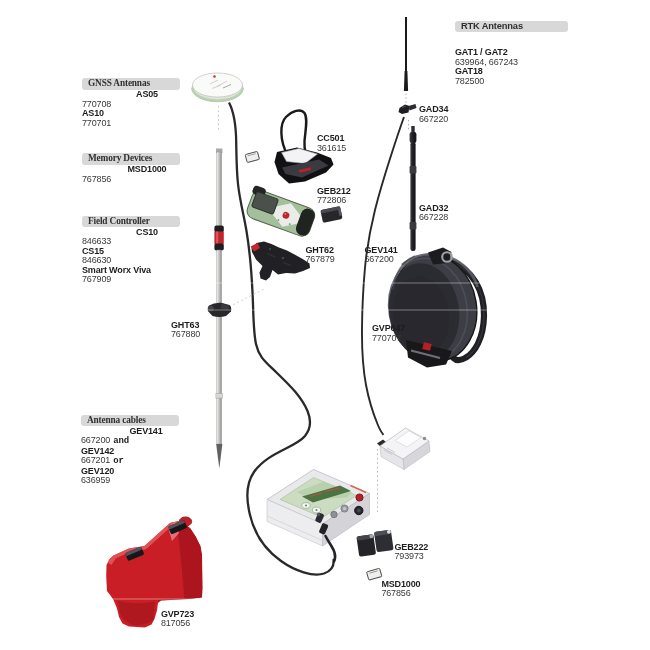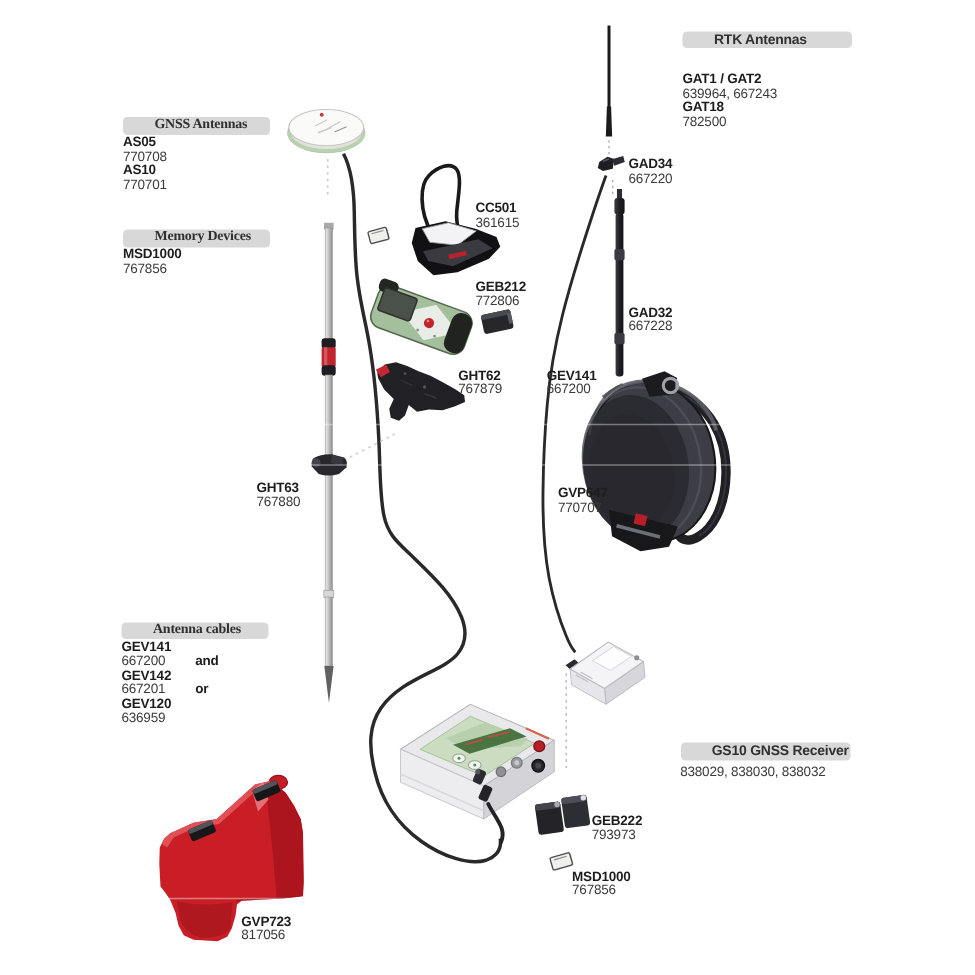--- a/index.html
+++ b/index.html
@@ -1,28 +1,28 @@
 <!DOCTYPE html>
 <html><head>
 <meta charset="utf-8">
 <style>
   html,body{margin:0;padding:0;background:#ffffff;}
   #stage{position:relative;width:650px;height:650px;background:#ffffff;overflow:hidden;
          font-family:"Liberation Sans","DejaVu Sans",sans-serif;}
   #art{position:absolute;left:0;top:0;}
   .sec{position:absolute;width:130px;}
-  .bar{height:11.5px;background:#d8d8d8;border-radius:3px;padding-left:21px;
+  .bar{height:11.5px;background:#d8d8d8;border-radius:3px;padding-left:6px;
        font-size:9.3px;font-weight:bold;color:#303030;line-height:11.8px;letter-spacing:-0.15px;box-sizing:border-box;}
   .bar-w98{width:98px;font-family:Liberation Serif, serif;}
   .bar-w113{width:113px;}
   .ln{font-size:9px;line-height:9.5px;color:#3a3a3a;letter-spacing:-0.15px;white-space:nowrap;}
   .b{font-weight:bold;color:#1d1d1d;}
-  .conj{margin-left:20px;}
+  .conj{margin-left:3px;font-family:Liberation Mono, monospace;}
   .plabel{position:absolute;}
-  .gap0{margin-top:0.5px;}
+  .gap0{margin-top:0.5px;text-align:center;}
 </style>
 </head>
 <body>
 
 <div id="stage">
 
 <svg id="art" width="650" height="650" viewBox="0 0 650 650">
   <defs>
     <linearGradient id="poleGrad" x1="0" y1="0" x2="1" y2="0">
       <stop offset="0" stop-color="#efefee"></stop>
@@ -253,20 +253,29 @@
   <div class="ln b">AS10</div>
   <div class="ln">770701</div>
 </div>
 
 <div class="sec" style="left:82px;top:153px">
   <div class="bar bar-w98"><span>Memory Devices</span></div>
   <div class="ln b gap0">MSD1000</div>
   <div class="ln">767856</div>
 </div>
 
+<div class="sec" style="left:82px;top:215.5px">
+  <div class="bar bar-w98"><span>Field Controller</span></div>
+  <div class="ln b gap0">CS10</div>
+  <div class="ln">846633</div>
+  <div class="ln b">CS15</div>
+  <div class="ln">846630</div>
+  <div class="ln b">Smart Worx Viva</div>
+  <div class="ln">767909</div>
+</div>
 
 
 <div class="sec" style="left:81px;top:414.5px">
   <div class="bar bar-w98"><span>Antenna cables</span></div>
   <div class="ln b gap0">GEV141</div>
   <div class="ln"><span>667200</span><span class="b conj">and</span></div>
   <div class="ln b">GEV142</div>
   <div class="ln"><span>667201</span><span class="b conj">or</span></div>
   <div class="ln b">GEV120</div>
   <div class="ln">636959</div>
@@ -274,24 +283,20 @@
 
 <div class="sec" style="left:455px;top:20.5px">
   <div class="bar bar-w113"><span>RTK Antennas</span></div>
   <div class="ln b" style="margin-top:16px">GAT1 / GAT2</div>
   <div class="ln">639964, 667243</div>
   <div class="ln b">GAT18</div>
   <div class="ln">782500</div>
 </div>
 
 
-<div class="sec" style="left:453.5px;top:495px">
-  <div class="bar bar-w113"><span>GS10 GNSS Receiver</span></div>
-  <div class="ln" style="margin-top:3px">838029, 838030, 838032</div>
-</div>
 
 <div class="plabel" style="left:317px;top:134.2px">
   <div class="ln b">CC501</div>
   <div class="ln">361615</div>
 </div>
 
 <div class="plabel" style="left:317px;top:186.7px">
   <div class="ln b">GEB212</div>
   <div class="ln">772806</div>
 </div>

